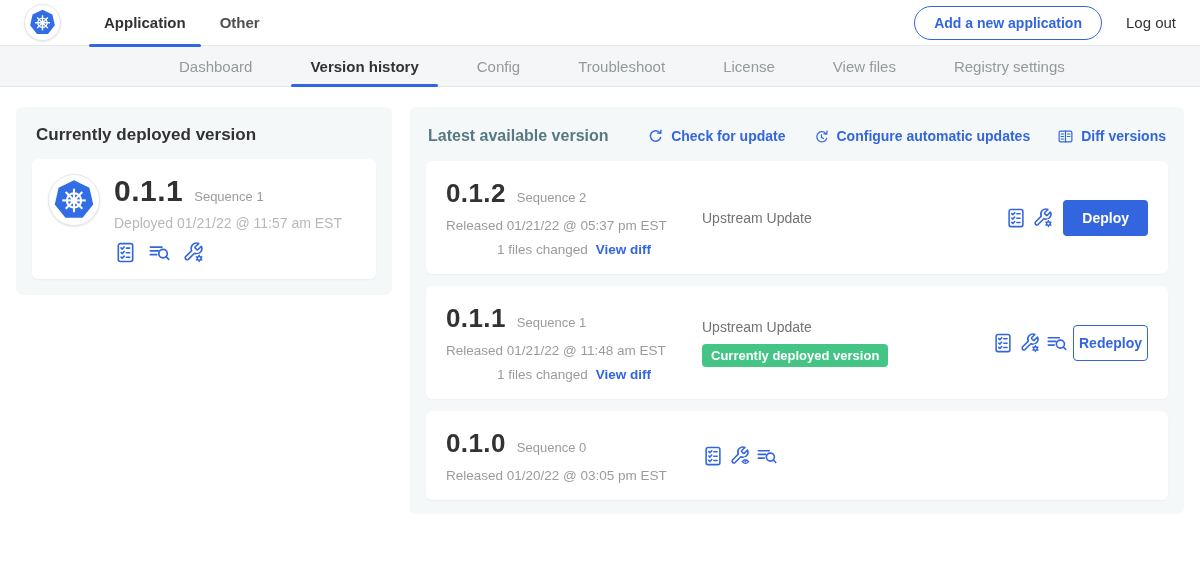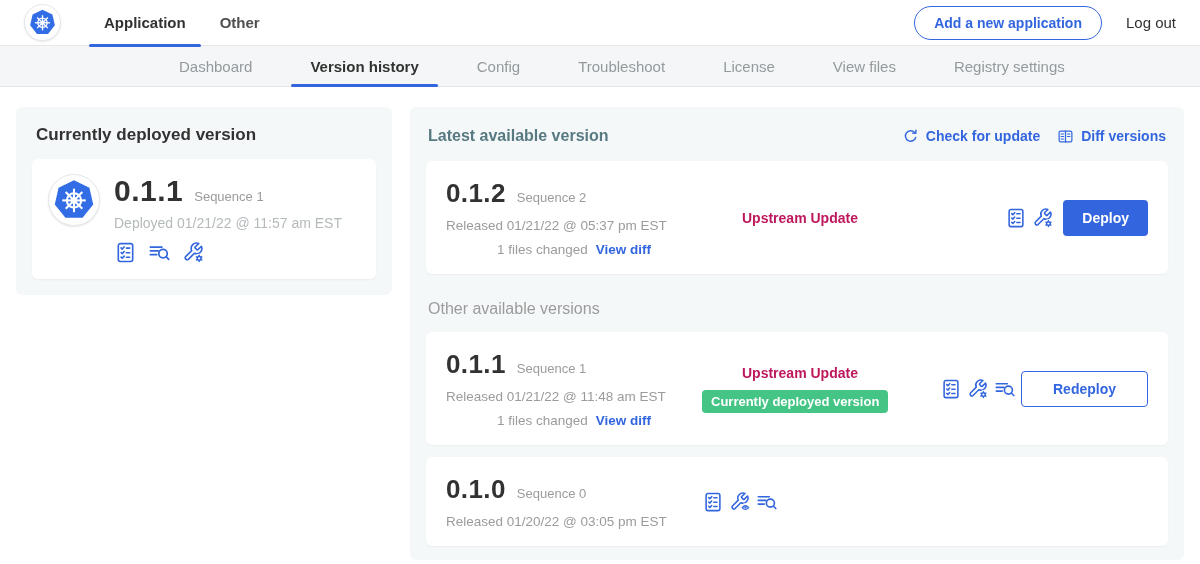--- a/index.html
+++ b/index.html
@@ -96,21 +96,21 @@
   .ver-big { font-size: 30px; font-weight: 800; color: #323232; letter-spacing: .5px; }
   .ver-seq { font-size: 13px; color: #9b9b9b; }
   .dep-date { font-size: 14px; color: #b4b9bb; margin-top: 7px; }
   .icon-row { display: flex; align-items: center; gap: 11px; margin-top: 10px; color: #3366de; }
   .icon-row svg { width: 23px; height: 23px; cursor: pointer; }
 
   
   .right-panel { flex: 1; padding: 16px 16px 14px; }
   .rp-head { display: flex; align-items: center; margin: 4px 2px 16px; }
   .rp-title { font-size: 16px; font-weight: 600; color: #577981; }
-  .rp-actions { margin-left: auto; display: flex; align-items: center; gap: 17px; }
+  .rp-actions { margin-left: auto; display: flex; align-items: center; gap: 27px; }
   .rp-action {
     display: flex; align-items: center; gap: 7px;
     color: #3366de; font-size: 14px; font-weight: 700; cursor: pointer;
   }
   .rp-action svg { width: 17px; height: 17px; }
 
   .section-label { font-size: 16px; color: #9b9b9b; margin: 26px 2px 14px; }
 
   .vrow {
     background: #fff; border-radius: 6px;
@@ -122,32 +122,32 @@
   .vrow-left { width: 256px; flex: none; }
   .vrow-mid { flex: 1; display: flex; flex-direction: column; justify-content: center; }
   .vrow-right { display: flex; align-items: center; gap: 5px; color: #3366de; }
   .vrow-right svg { width: 22px; height: 22px; cursor: pointer; }
 
   .rv-num { font-size: 26px; font-weight: 800; color: #323232; letter-spacing: .4px; }
   .rv-released { font-size: 13.5px; color: #9b9b9b; margin-top: 9px; }
   .rv-files { font-size: 13.5px; color: #9b9b9b; margin-top: 9px; display: flex; gap: 8px; justify-content: center; }
   .link { color: #3366de; font-weight: 700; cursor: pointer; text-decoration: none; }
 
-  .src-label { font-size: 14px; font-weight: 700; color: #be185d; margin-left: 40px; }
+  .src-label { font-size: 14px; font-weight: 400; color: #737373; }
   .badge-wrap { margin-top: 9px; }
   .badge {
     display: inline-block; padding: 4px 9px; border-radius: 4px;
     color: #fff; font-size: 13px; font-weight: 700;
   }
   .badge--green { background: #44c585; }
   .badge--gray  { background: #b7c3c9; }
 
   .btn { font-family: inherit; font-size: 14px; font-weight: 700; border-radius: 4px; cursor: pointer; }
   .btn-primary { background: #3366de; color: #fff; border: none; padding: 10px 19px; margin-left: 4px; }
-  .btn-outline { background: #fff; color: #3366de; border: 1px solid #3366de; padding: 9px 31px; margin-left: 0; }
+  .btn-outline { background: #fff; color: #3366de; border: 1px solid #3366de; padding: 9px 5px; margin-left: 0; }
 </style>
 </head>
 <body>
 
 <svg class="hidden-defs" xmlns="http://www.w3.org/2000/svg">
   <symbol id="i-k8s" viewBox="0 0 100 100">
     <polygon points="50,3 86.7,20.7 95.8,60.5 70.4,92.3 29.6,92.3 4.2,60.5 13.3,20.7" fill="#326de6"></polygon>
     <g stroke="#fff" stroke-width="5" fill="none">
       <circle cx="50" cy="51" r="17"></circle>
       <line x1="50" y1="51" x2="50" y2="23"></line>
@@ -314,20 +314,26 @@
       <span class="rp-title">Latest available version</span>
       <div class="rp-actions">
         <span class="rp-action">
           <svg>
               <use href="#i-refresh"></use>
             </svg>
           <span>Check for update</span>
         </span>
         <span class="rp-action">
           <svg>
+              <use href="#i-schedule"></use>
+            </svg>
+          <span>Configure automatic updates</span>
+        </span>
+        <span class="rp-action">
+          <svg>
               <use href="#i-diff"></use>
             </svg>
           <span>Diff versions</span>
         </span>
       </div>
     </div>
 
     <div class="vrow">
       <div class="vrow-left">
         <div class="ver-line">
@@ -347,21 +353,20 @@
         <svg>
             <use href="#i-checklist"></use>
           </svg>
         <svg>
             <use href="#i-wrench-gear"></use>
           </svg>
         <button class="btn btn-primary">Deploy</button>
       </div>
     </div>
 
-    <div class="section-label">Other available versions</div>
 
     <div class="vrow">
       <div class="vrow-left">
         <div class="ver-line">
           <span class="rv-num">0.1.1</span>
           <span class="ver-seq">Sequence 1</span>
         </div>
         <div class="rv-released">Released 01/21/22 @ 11:48 am EST</div>
         <div class="rv-files">
           <span>1 files changed</span>

